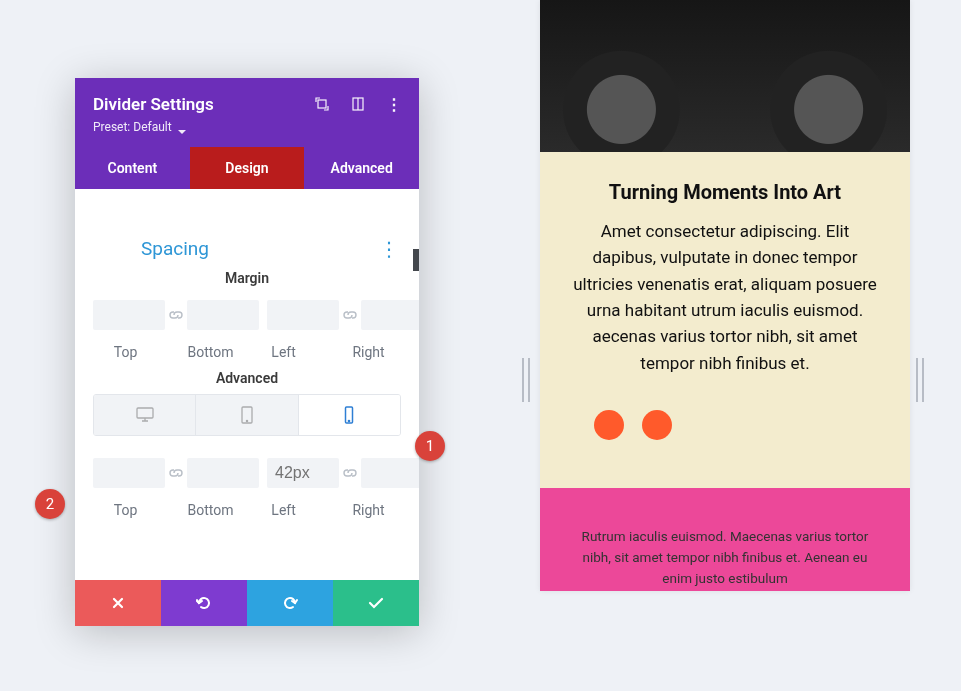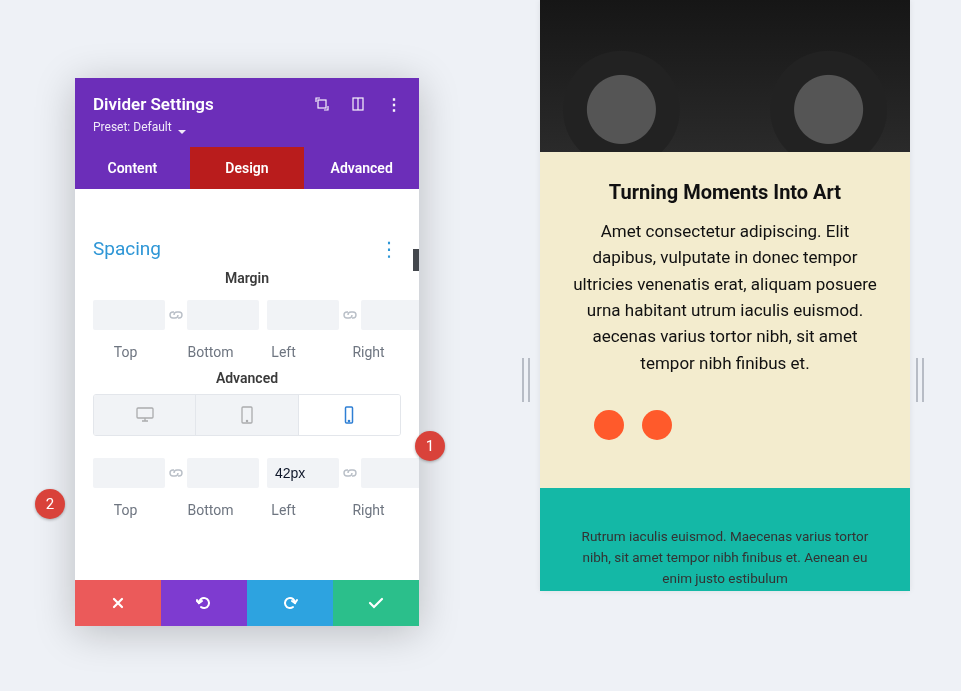--- a/index.html
+++ b/index.html
@@ -38,32 +38,32 @@
   .panel-body {
     flex:1; overflow-y:auto; padding: 10px 18px 0;
     position: relative;
   }
   .scroll-marker {
     position:absolute; right:0; top:60px; width:6px; height:22px; background:#43474c;
   }
 
   .section-gap { height: 18px; }
 
-  .section-title-row { display:flex; justify-content:space-between; align-items:center; margin-top:20px; margin-bottom:10px;}
+  .section-title-row { display:flex; justify-content:space-between; align-items:center; margin-top:20px; margin-bottom:10px;margin-left:48px;}
   .section-title { color:#2e96d6; font-size:19px; font-weight:400; }
   .kebab { color:#2e96d6; font-size:20px; line-height:1; padding:0 2px; cursor:pointer;}
 
   .field-label { font-size:14px; color:#3a3a3a; font-weight:600; margin:10px 0 6px;text-align:center; }
 
   .spacing-grid {
     display:flex; align-items:center;
   }
   .pair { display:flex; align-items:center; }
   .inp {
-    width:72px; height:30px; background:#f1f3f6; border:none; border-radius:2px; font-size:14px; color:#0f172a;
+    width:72px; height:30px; background:#f1f3f6; border:none; border-radius:2px; font-size:16px; color:#737373;
     padding:0 8px;
   }
   .link-icon { width:22px; height:30px; display:flex; align-items:center; justify-content:center; color:#b9bfc7; font-size:12px;}
   .vdiv { width:1px; height:46px; background:#e3e6eb; margin:0 4px; }
   .lbls { display:flex; margin-top:6px;}
   .lbl { font-size:14px; color:#6e7580; text-align:center;}
   .lbl.w1{width:72px;}
   .lbl.sp{width:22px;}
 
   .device-row { display:flex; border:1px solid #e3e6eb; border-radius:3px; margin-top:8px; overflow:hidden;}
@@ -100,21 +100,21 @@
   .preview-main { background:#f3ecce; padding: 28px 28px 48px; text-align:center;}
   .preview-h { font-size:20px; font-weight:700; color:#111; margin-bottom:14px;}
   .preview-p { font-size:17px; line-height:1.55; color:#111; margin-bottom:16px;}
   .cta {
     display:inline-flex; align-items:center; gap:10px;
     border:2px solid #111; padding:12px 18px; font-size:13px; letter-spacing:2px; font-weight:700; cursor:pointer;
   }
   .dots { margin-top:34px; display:flex; gap:18px; justify-content:flex-start; padding-left:26px;}
   .dot { width:30px; height:30px; border-radius:50%; background:#ff5a2b;}
   .preview-yellow {
-    background:#14b8a6; padding:38px 28px 50px; text-align:center; font-size:13.5px; line-height:1.55; color:#333;
+    background:#ec4899; padding:38px 28px 50px; text-align:center; font-size:13.5px; line-height:1.55; color:#333;
   }
 
   .handle { position:absolute; top:358px; width:14px; height:44px; display:flex; gap:4px;}
   .handle.left{ left:522px;}
   .handle.right{ left:916px;}
   .handle span{ width:2px; background:#b7bcc5;}
 
   
   .badge {
     position:absolute; width:30px; height:30px; border-radius:50%; background:#d9423a; color:#fff;

